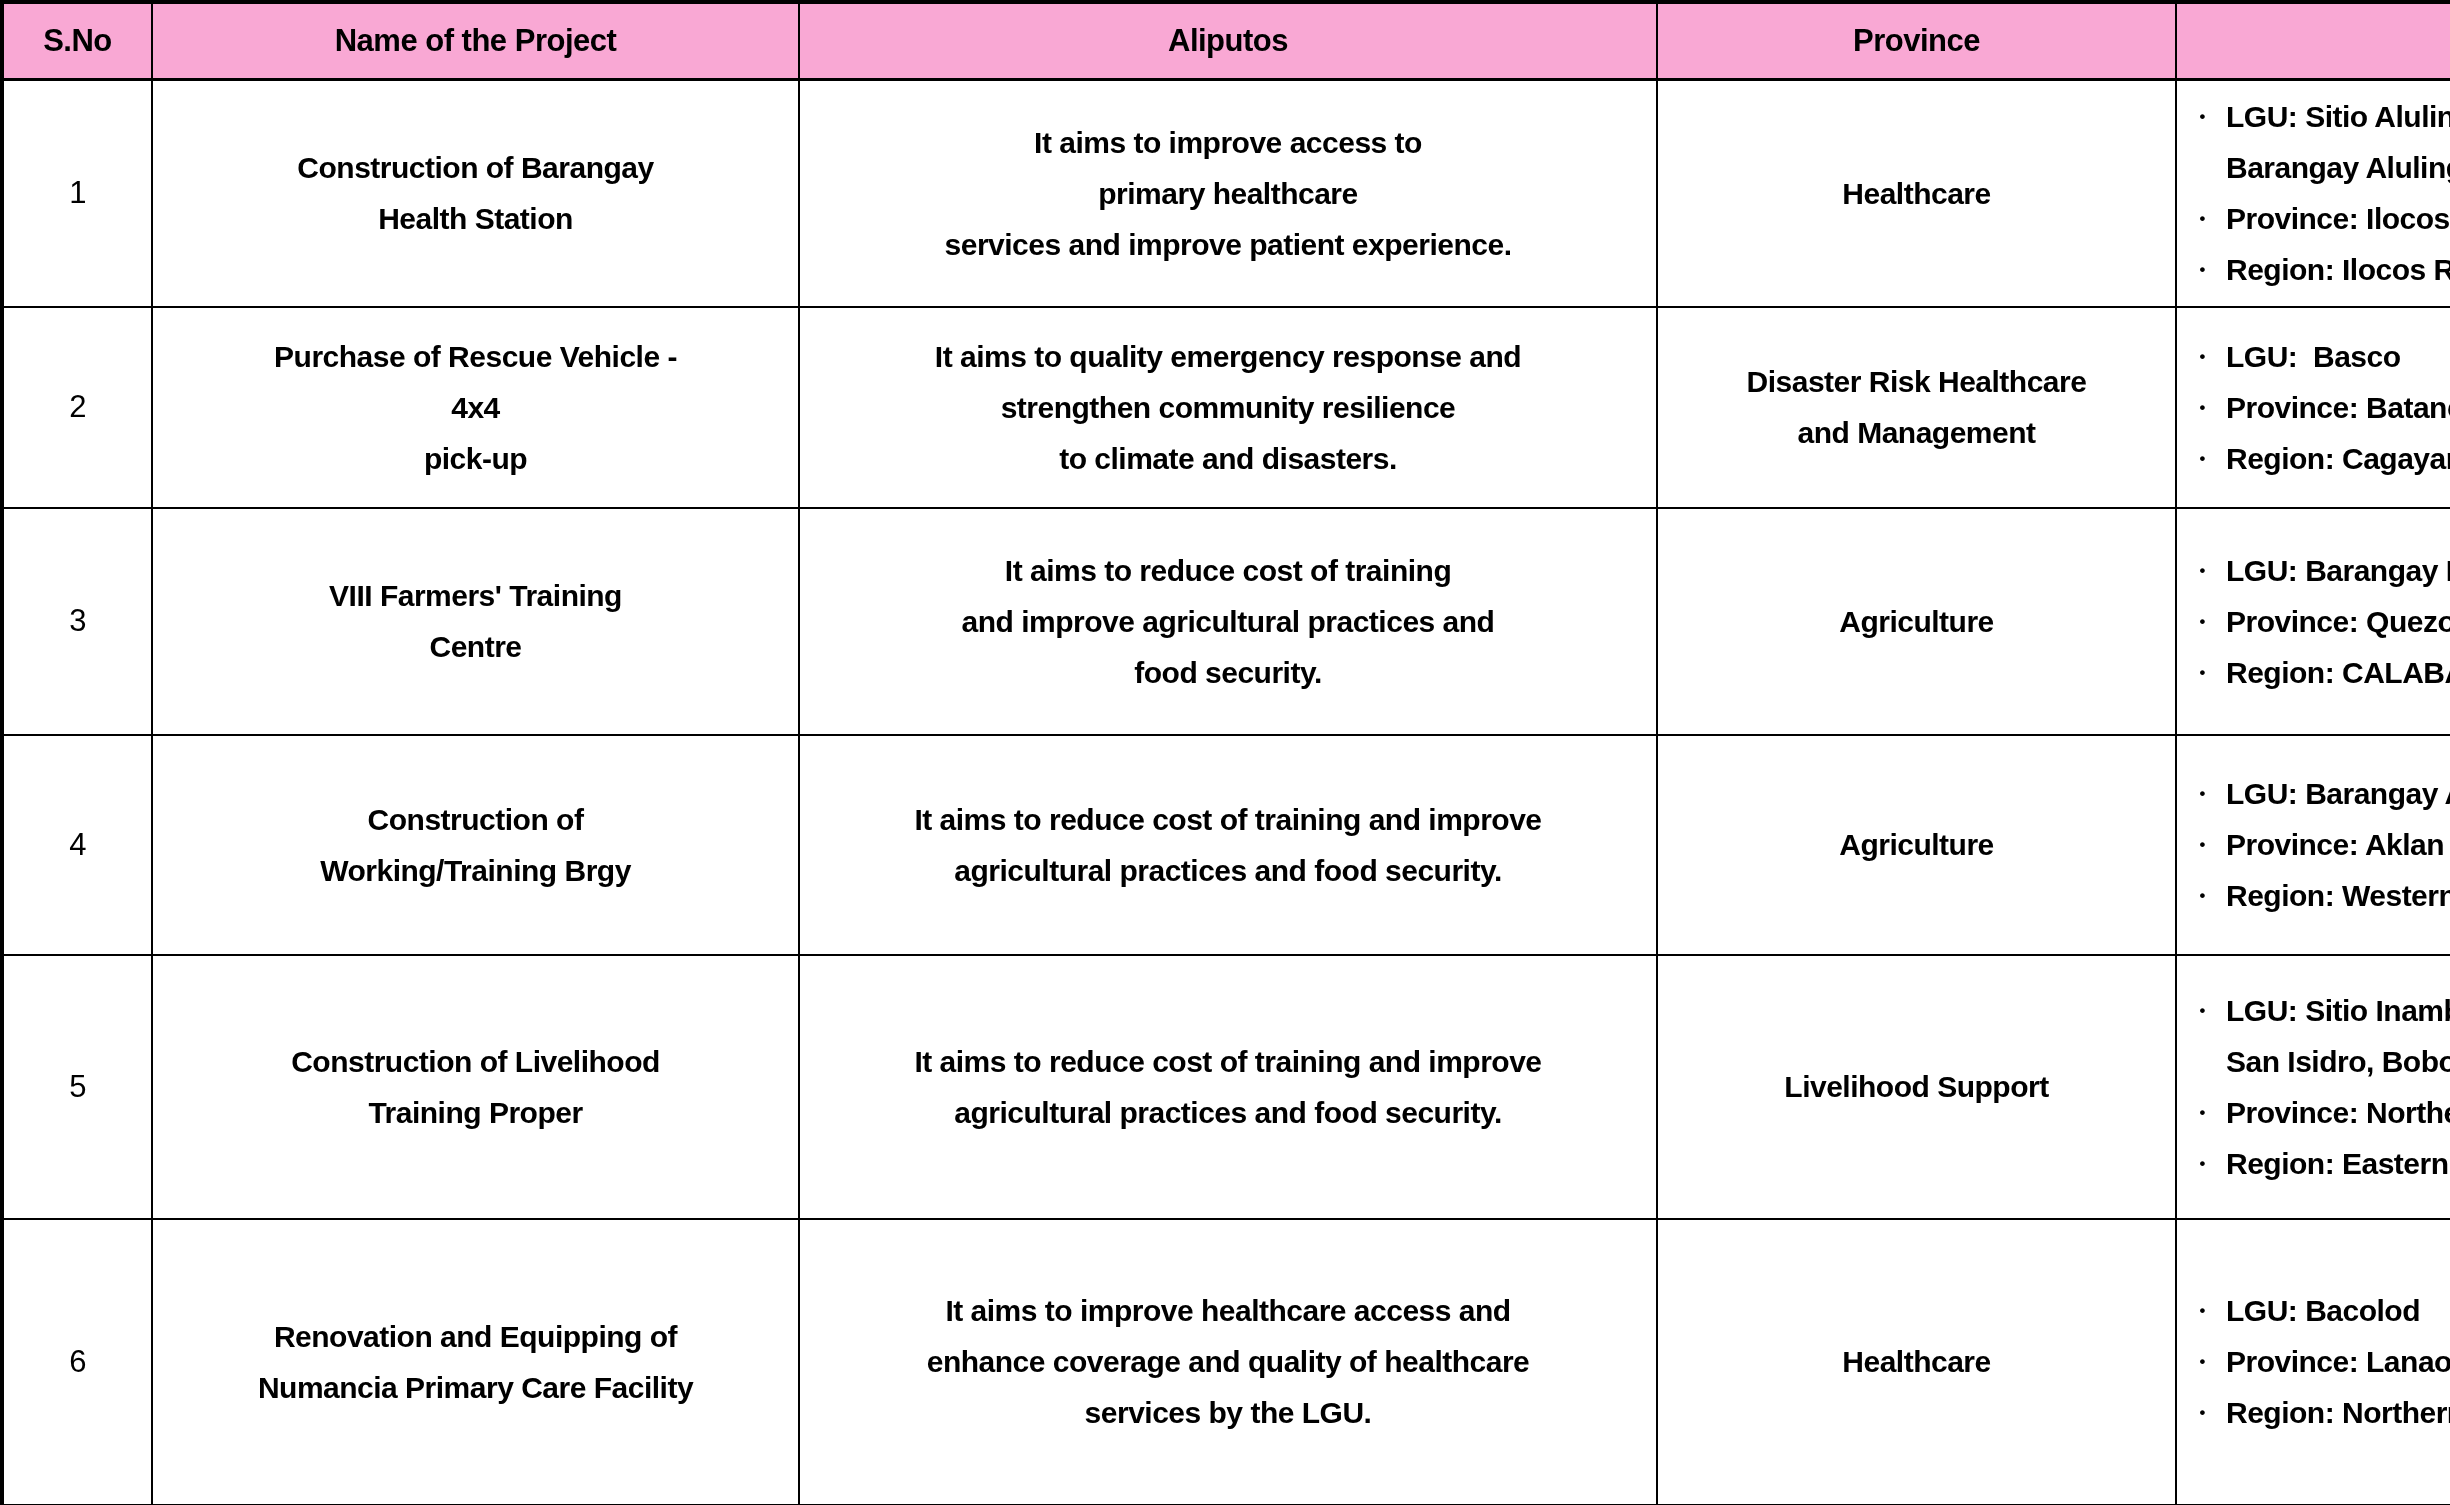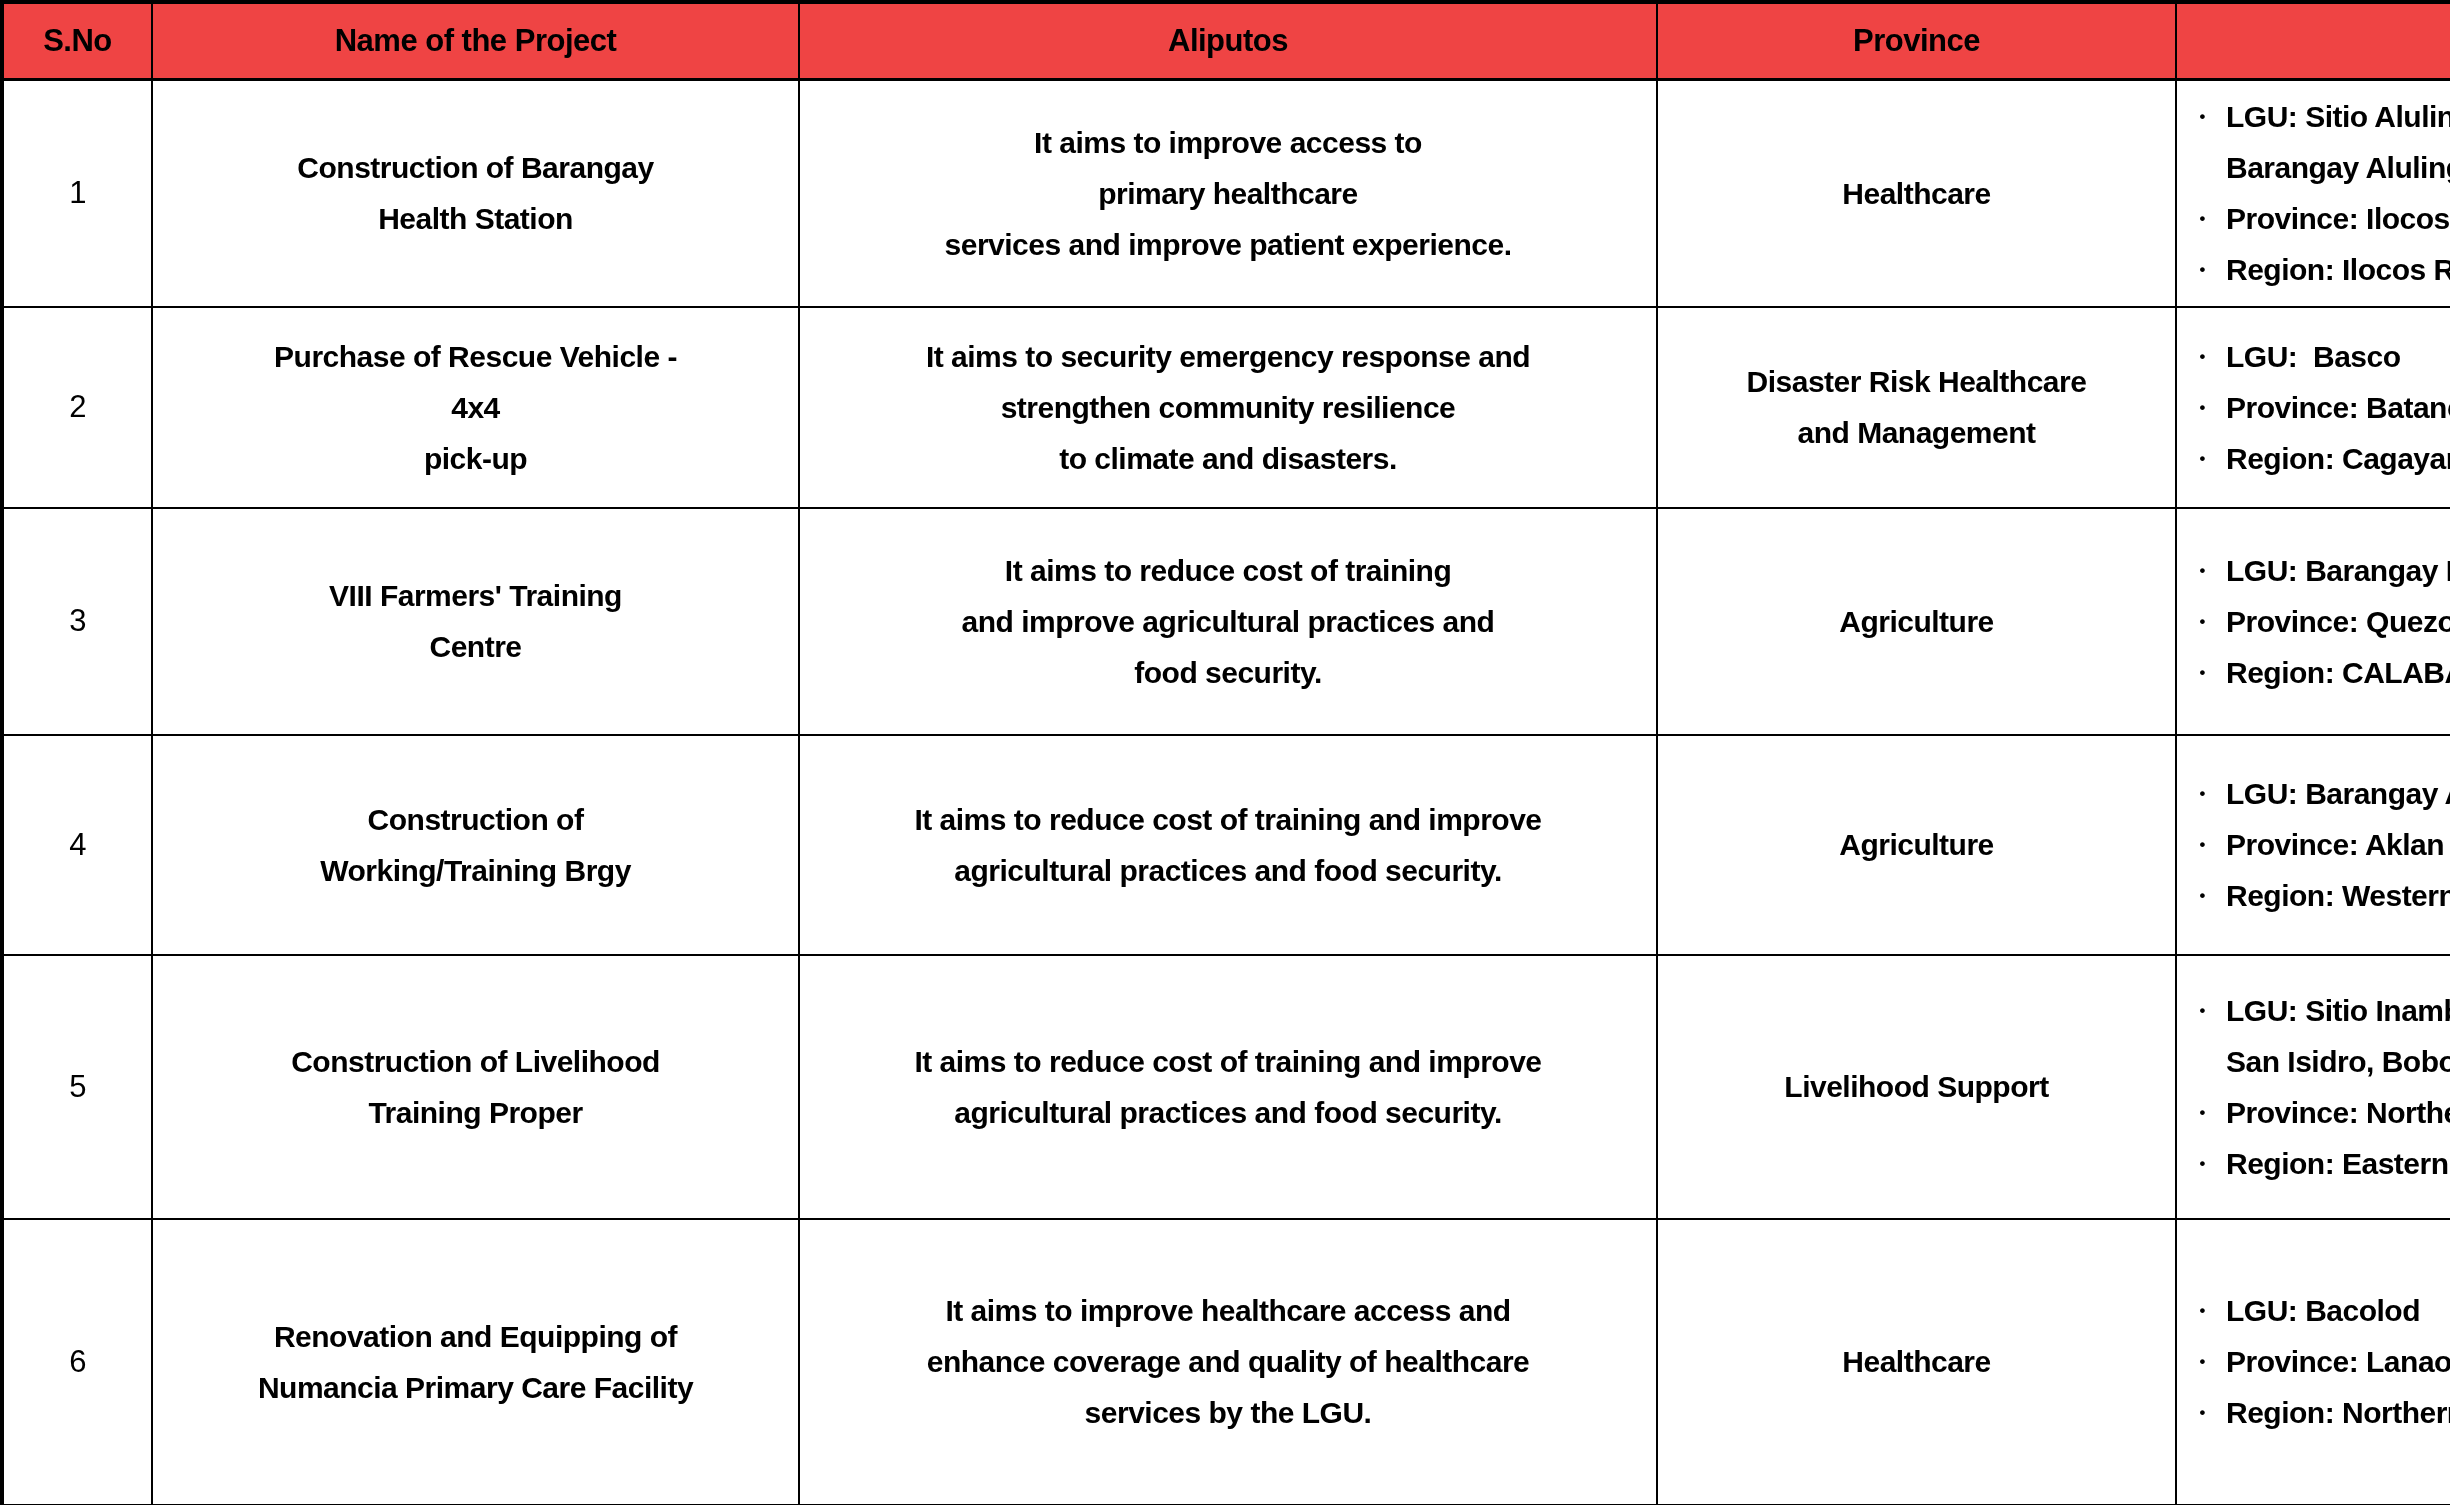--- a/index.html
+++ b/index.html
@@ -9,21 +9,21 @@
     table-layout:fixed;
     width:2917px;
     height:1500px;
     font-family:"Liberation Sans", sans-serif;
     color:#000000;
     border:4.4px solid #000000;
     font-stretch:condensed;
   }
   th,td{border:2.5px solid #000000;overflow:hidden;padding:0;vertical-align:middle;}
   thead th{
-    background:#ef4444;
+    background:#f9a8d4;
     font-size:31px;
     font-weight:bold;
     text-align:center;
     height:74px;
     border-bottom:3.9px solid #000000;
     letter-spacing:-0.5px;
   }
   td{font-size:30px;font-weight:bold;letter-spacing:-0.5px;}
   td.sno{font-weight:400;text-align:center;font-size:31px;}
   .ctr{
@@ -109,21 +109,21 @@
     </tr>
 
     <tr style="height:201px">
       <td class="sno">2</td>
       <td>
             <div class="ctr">Purchase of Rescue Vehicle -
 4x4
 pick-up</div>
           </td>
       <td>
-            <div class="ctr">It aims to security emergency response and
+            <div class="ctr">It aims to quality emergency response and
 strengthen community resilience
 to climate and disasters.</div>
           </td>
       <td>
             <div class="ctr">Disaster Risk Healthcare
 and Management</div>
           </td>
       <td class="location-cell">
         <ul class="loc">
           <li>

